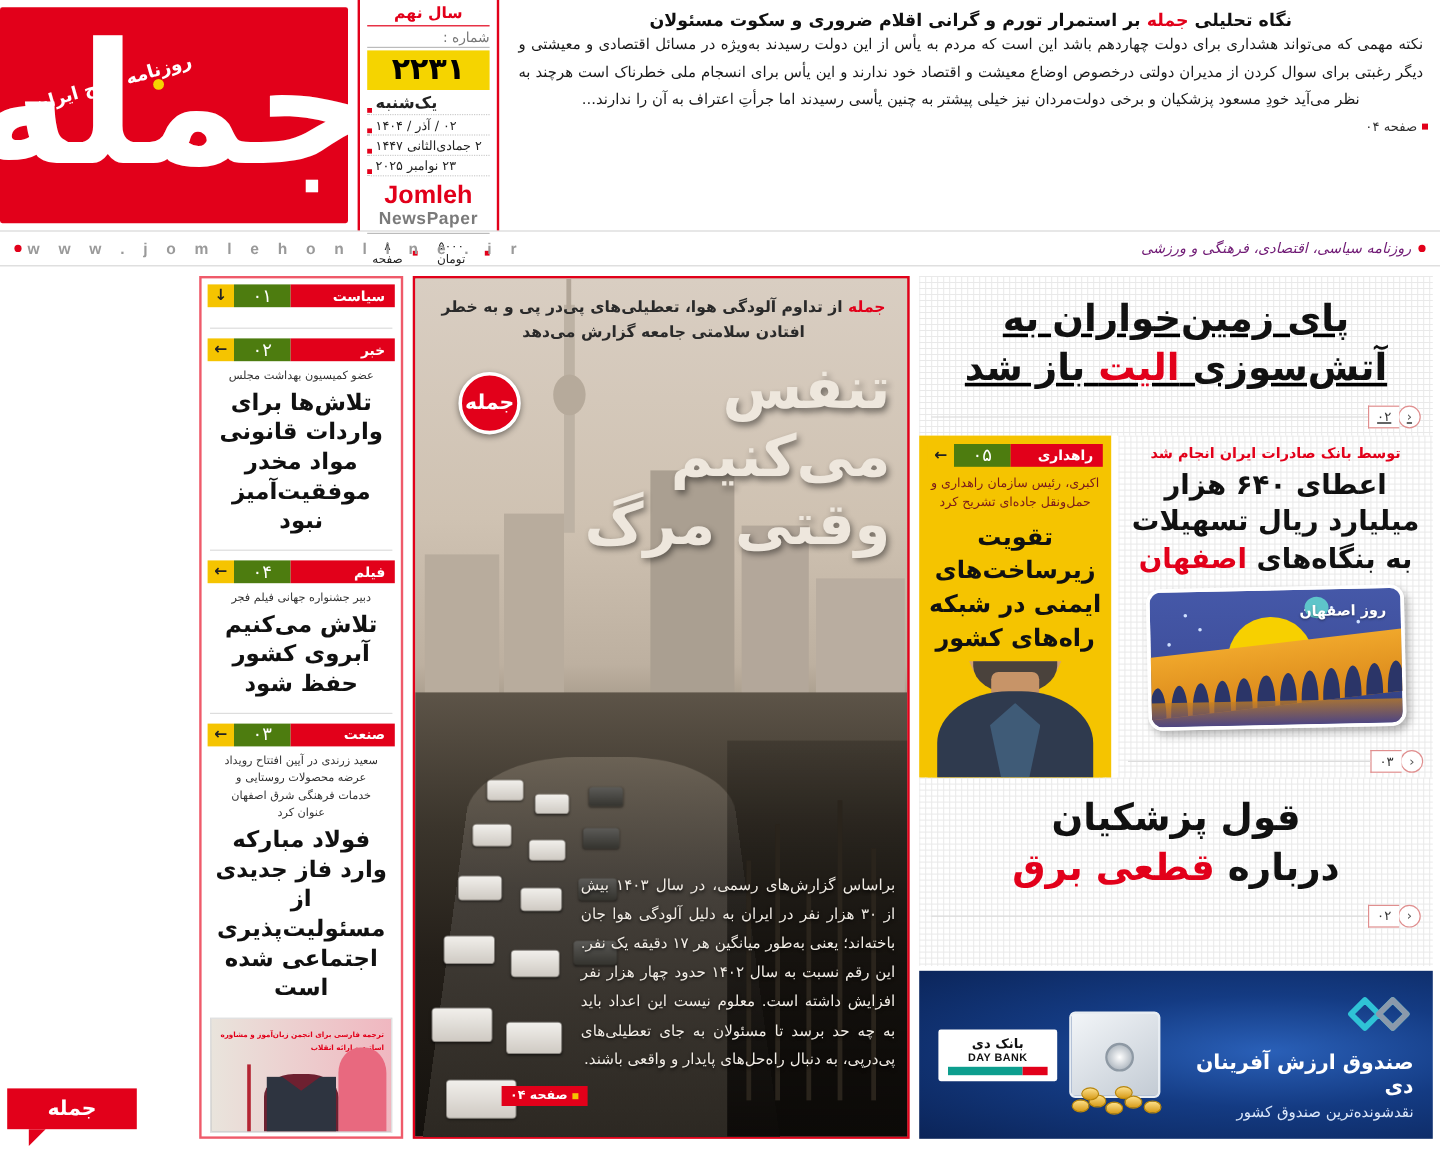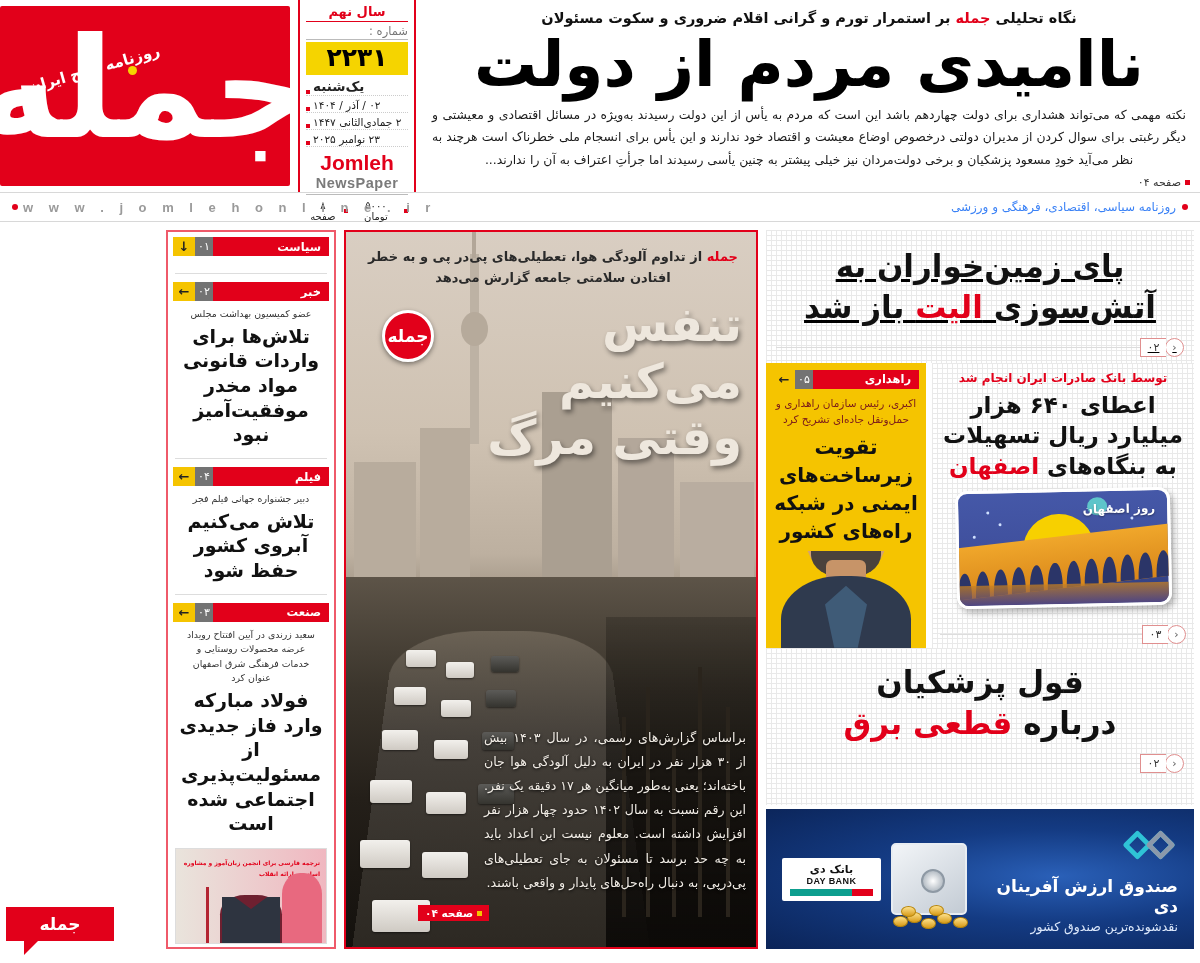--- a/index.html
+++ b/index.html
@@ -98,21 +98,21 @@
     padding: 0 12px; direction: rtl;
   }
   .url-left { display: flex; align-items: center; gap: 5px; direction: ltr; }
   .url-left .dot { width: 6px; height: 6px; border-radius: 50%; background: #e2001a; }
   .url-text {
     color: #9a9a9a; font-size: 13px; letter-spacing: 6px; font-weight: bold;
     font-family: "Liberation Sans", sans-serif;
   }
   .url-right { display: flex; align-items: center; gap: 6px; }
   .url-right .dot { width: 6px; height: 6px; border-radius: 50%; background: #e2001a; }
-  .url-right .txt { font-size: 12px; color: #3b82f6; }
+  .url-right .txt { font-size: 12px; color: #701a75; font-style: italic; }
 
   
   .main {
     display: flex; flex-direction: row; gap: 8px;
     padding: 8px 6px 6px; height: 733px; direction: rtl;
   }
 
   
   .rcol { width: 428px; flex: 0 0 428px; display: flex; flex-direction: column; }
   .grid-bg {
@@ -201,21 +201,21 @@
   }
   .cat-bar {
     display: flex; align-items: stretch; height: 19px; direction: rtl; margin-bottom: 6px;
   }
   .cat-bar .label {
     flex: 1; background: #e2001a; color: #fff; font-size: 11.5px; font-weight: bold;
     display: flex; align-items: center; justify-content: flex-start; padding-right: 8px;
     letter-spacing: 1px;
   }
   .cat-bar .pg {
-    width: 18px; background: #737373; color: #fff; font-size: 11px;
+    width: 47px; background: #4d7c0f; color: #fff; font-size: 15px;
     display: flex; align-items: center; justify-content: center;
   }
   .cat-bar .arrow {
     width: 22px; background: #f5c400; color: #222; font-size: 13px; font-weight: bold;
     display: flex; align-items: center; justify-content: center;
   }
   .ybox-kicker { font-size: 10.5px; color: #7a1a1a; text-align: center; line-height: 1.55; }
   .ybox-title {
     font-size: 20px; font-weight: bold; color: #111; text-align: center;
     line-height: 1.4; margin-top: 6px; letter-spacing: -.5px;
@@ -429,21 +429,20 @@
 <body>
 
 <div class="page">
 
   <div class="top">
 
     <div class="lead">
       <div class="lead-kicker">
         <span>نگاه تحلیلی </span><span class="brand">جمله</span><span> بر استمرار تورم و گرانی اقلام ضروری و سکوت مسئولان</span>
       </div>
-      <div class="lead-title">ناامیدی مردم از دولت</div>
       <div class="lead-body">نکته مهمی که می‌تواند هشداری برای دولت چهاردهم باشد این است که مردم به یأس از این دولت رسیدند به‌ویژه در مسائل اقتصادی و معیشتی و دیگر رغبتی برای سوال کردن از مدیران دولتی درخصوص اوضاع معیشت و اقتصاد خود ندارند و این یأس برای انسجام ملی خطرناک است هرچند به نظر می‌آید خودِ مسعود پزشکیان و برخی دولت‌مردان نیز خیلی پیشتر به چنین یأسی رسیدند اما جرأتِ اعتراف به آن را ندارند...</div>
       <div class="lead-pageref">
         <span>صفحه ۰۴</span>
       </div>
     </div>
 
     <div class="dateco">
       <div class="dc-year">سال نهم</div>
       <div class="dc-numlabel">شماره :</div>
       <div class="dc-num">۲۲۳۱</div>

